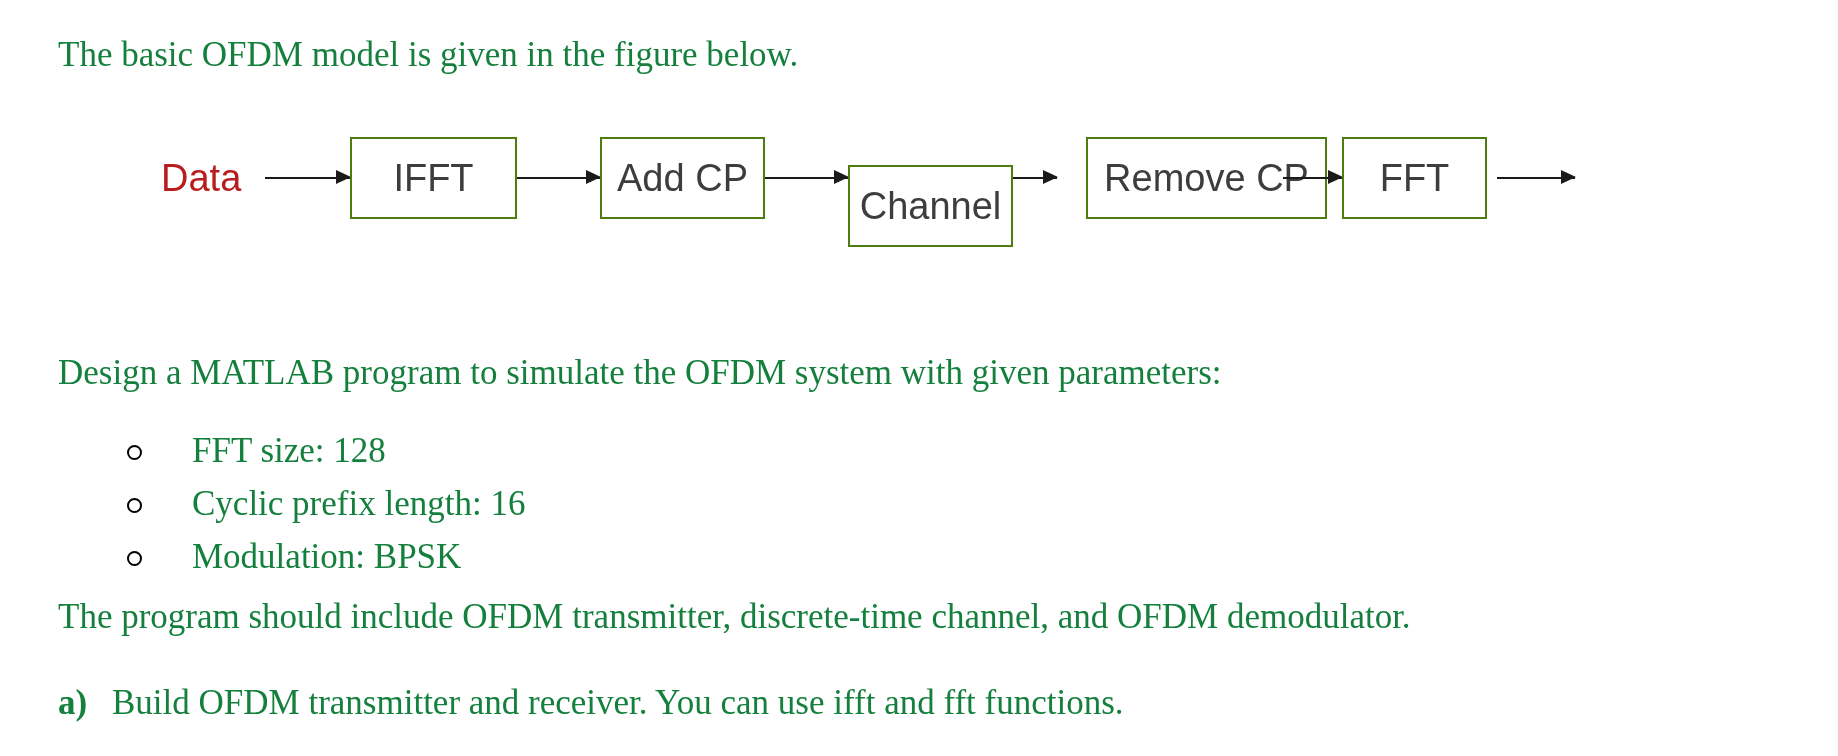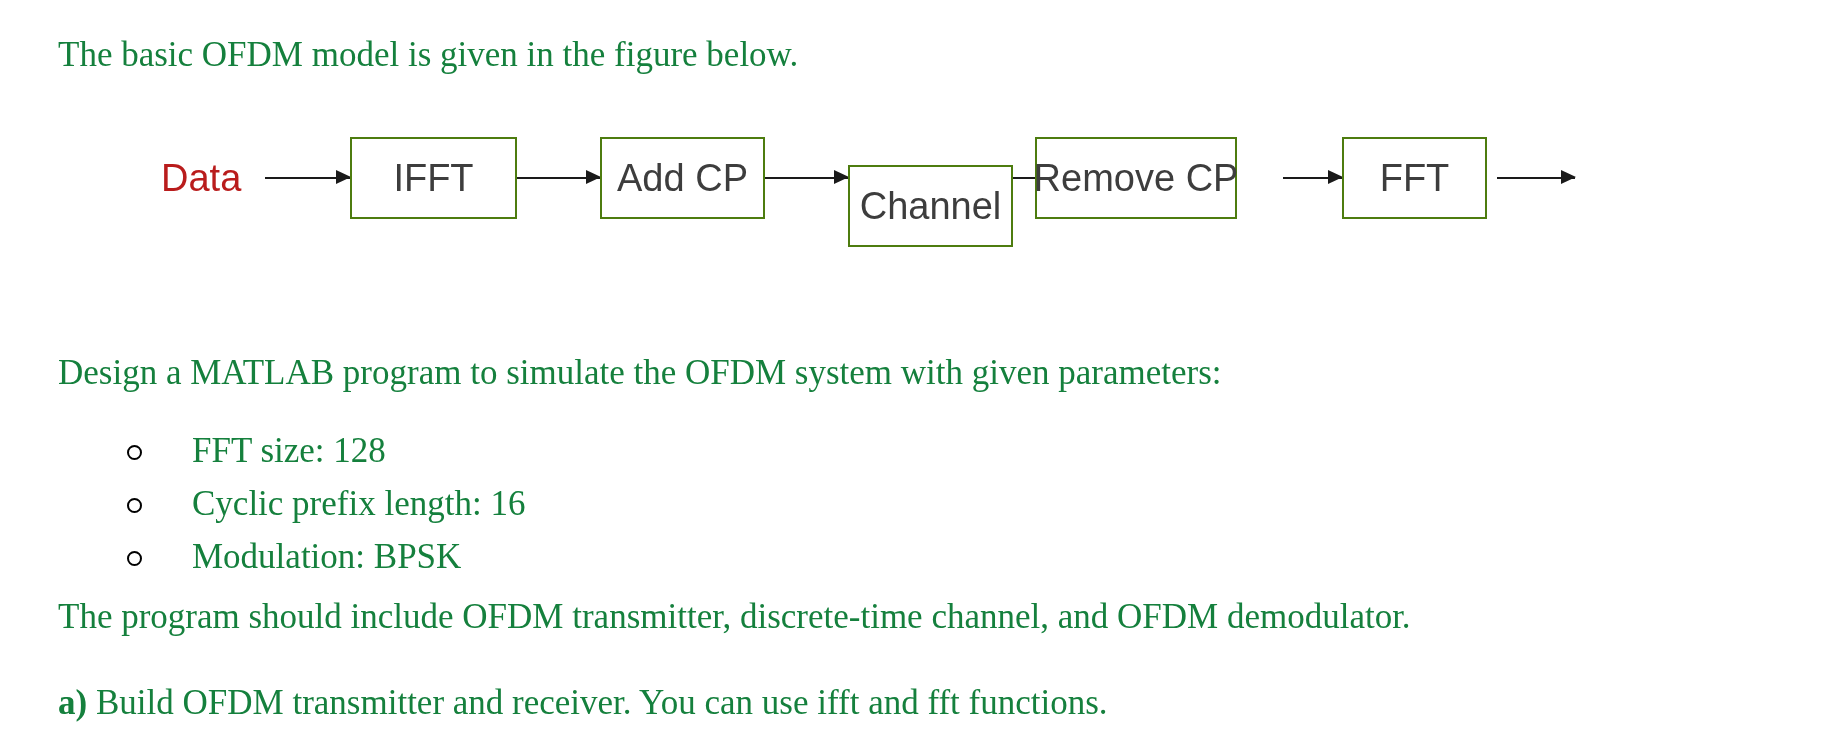--- a/index.html
+++ b/index.html
@@ -16,21 +16,21 @@
     position: absolute;
     font-size: 35px;
     line-height: 1.2;
     white-space: nowrap;
     color: #15803d;
   }
   .intro-line   { left: 58px;  top: 34px;  }
   .design-line  { left: 58px;  top: 352px; }
   .note-line    { left: 58px;  top: 596px; }
   .item-label   { left: 58px;  top: 682px; font-weight: bold; }
-  .item-text    { left: 96px; top: 682px; }
+  .item-text    { left: 112px; top: 682px; }
 
   
   .param-text-1 { left: 192px; top: 430px; }
   .param-text-2 { left: 192px; top: 483px; }
   .param-text-3 { left: 192px; top: 536px; }
   .bullet {
     position: absolute;
     left: 127px;
     width: 15px;
     height: 15px;
@@ -67,21 +67,21 @@
     align-items: center;
     justify-content: center;
     font-family: "Liberation Sans", sans-serif;
     font-size: 38px;
     color: #3d3d3d;
     white-space: nowrap;
   }
   .b1 { left: 350px;  width: 167px; }
   .b2 { left: 600px;  width: 165px; }
   .b3 { left: 848px;  width: 165px; margin-top: 28px; }
-  .b4 { left: 1035px; width: 202px; }
+  .b4 { left: 1086px; width: 241px; }
   .b5 { left: 1342px; width: 145px; }
 
   .arrow {
     position: absolute;
     top: 177px;
     height: 0;
     border-top: 2px solid #1a1a1a;
   }
   .arrow::after {
     content: "";

